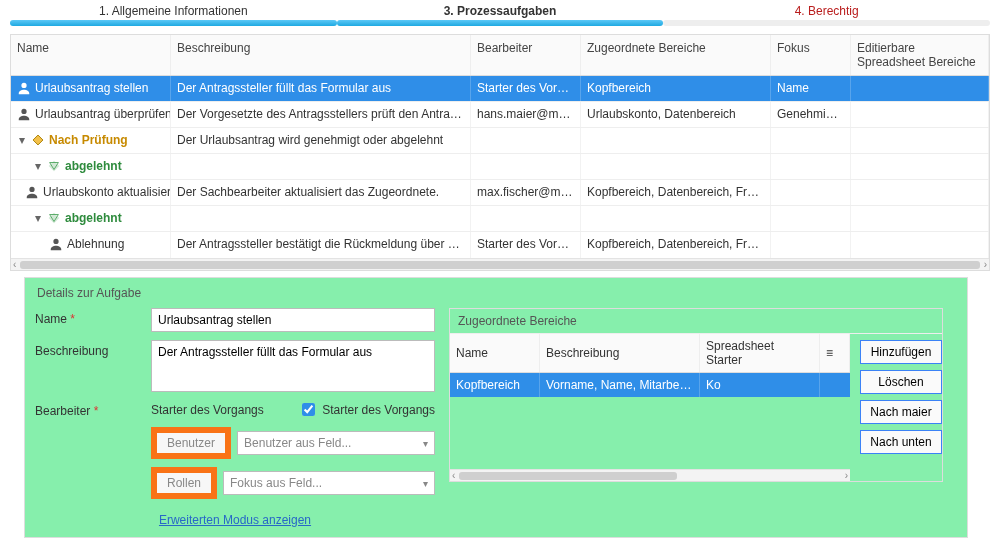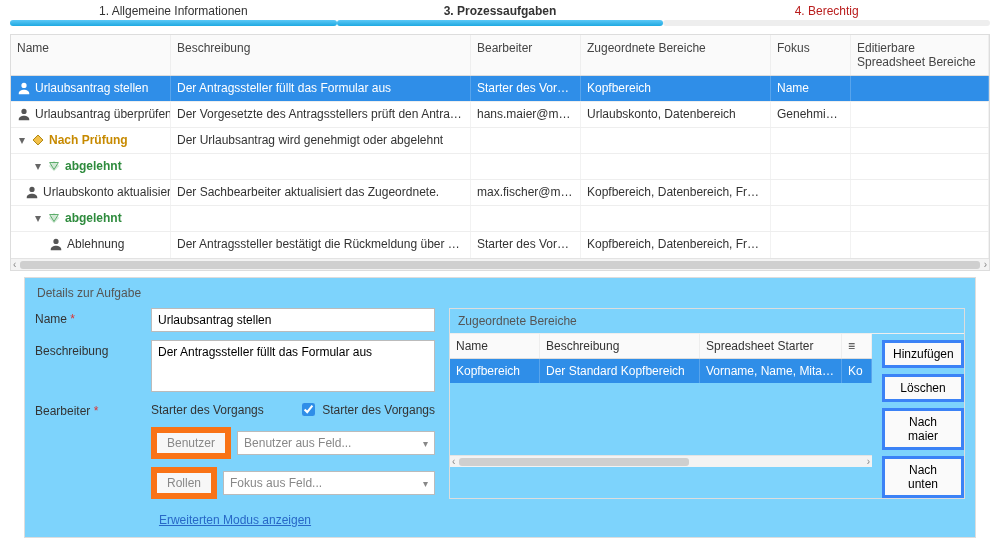--- a/index.html
+++ b/index.html
@@ -23,21 +23,21 @@
   .grow.sel .gc { border-right-color:rgba(255,255,255,0.2); }
   .treecell { display:flex; align-items:center; gap:4px; }
   .indent { display:inline-block; width:12px; }
   .tw { width:10px; height:10px; display:inline-flex; align-items:center; justify-content:center; color:#666; cursor:pointer; }
   .ic svg { width:14px; height:14px; display:block; }
   .lbl.green { color:#2e8b3d; font-weight:600; }
   .lbl.orange { color:#c78a00; font-weight:600;text-align:right; }
   .hscroll { height:12px; background:#f3f3f3; border-top:1px solid #e3e3e3; display:flex; align-items:center; justify-content:space-between; padding:0 2px; color:#888; font-size:10px; }
   .thumb { height:8px; background:#cfcfcf; border-radius:3px; margin:0 4px; }
 
-  .details { margin:6px 24px 10px 24px; border:1px solid #ddd; padding:8px 10px 10px 10px; background:#7dd3fc; }
+  .details { margin:6px 32px 10px 24px; border:1px solid #ddd; padding:8px 24px 10px 10px; background:#86efac; }
   .details-title { margin:0 0 8px 2px; color:#555; }
   .det-body { display:flex; gap:14px; align-items:flex-start; }
   .form { display:grid; grid-template-columns:108px 1fr; gap:8px 8px; width:400px; }
   .flabel { padding-top:4px; }
   .req::after { content:" *"; color:#d33; }
   input[type=text], textarea, .select { border:1px solid #bbb; padding:4px 6px; font:inherit; width:100%; background:#fff; }
   textarea { height:52px; resize:none; }
   .editor-row { display:flex; gap:6px; align-items:center; }
   .editor-row .val { flex:1; }
   .chk { display:flex; align-items:center; gap:4px; }
@@ -53,21 +53,21 @@
   .as-wrap { display:flex; }
   .as-grid { flex:1; }
   .as-head, .as-row { display:grid; grid-template-columns:90px 160px 1fr 30px; }
   .as-head { background:#fafafa; border-bottom:1px solid #ddd; }
   .as-head .ac { padding:5px 6px; border-right:1px solid #eee; font-size:12px; display:flex; justify-content:space-between; align-items:center; }
   .as-row { background:#2f8ee8; color:#fff; }
   .as-row .ac { padding:5px 6px; border-right:1px solid rgba(255,255,255,.2); white-space:nowrap; overflow:hidden; text-overflow:ellipsis; }
   .as-blank { height:72px; }
   .as-scroll { height:12px; background:#f3f3f3; border-top:1px solid #e3e3e3; display:flex; align-items:center; justify-content:space-between; padding:0 2px; color:#888; font-size:10px; }
   .as-actions { width:92px; padding:6px 0 0 10px; display:flex; flex-direction:column; gap:6px; }
-  .btn { border:3px solid #3b82f6; background:#fafafa; padding:4px 8px; font:inherit; cursor:pointer; }
+  .btn { border:1px solid #3b82f6; background:#fafafa; padding:4px 8px; font:inherit; cursor:pointer; }
 
   .footer { margin:10px 24px; display:flex; gap:8px; }
 </style>
 </head>
 <body>
 
 <div class="wizard">
   <div class="step"><span class="label">1. Allgemeine Informationen</span><div class="bar done"></div></div>
   <div class="step current"><span class="label">3. Prozessaufgaben</span><div class="bar done"></div></div>
   <div class="step disabled"><span class="label">4. Berechtig</span><div class="bar none"></div></div>
@@ -263,21 +263,20 @@
           <div class="as-head">
             <div class="ac">Name</div>
             <div class="ac">Beschreibung</div>
             <div class="ac">Spreadsheet Starter</div>
             <div class="ac">
                 <span>≡</span>
               </div>
           </div>
           <div class="as-row">
             <div class="ac">Kopfbereich</div>
-            <div class="ac">Der Standard Kopfbereich</div>
             <div class="ac">Vorname, Name, Mitarbeiter...</div>
             <div class="ac">Ko</div>
           </div>
           <div class="as-blank"></div>
           <div class="as-scroll">
             <span>‹</span>
             <div class="thumb" style="width:55%"></div>
               <div style="flex:1"></div>
             <span>›</span>
           </div>

